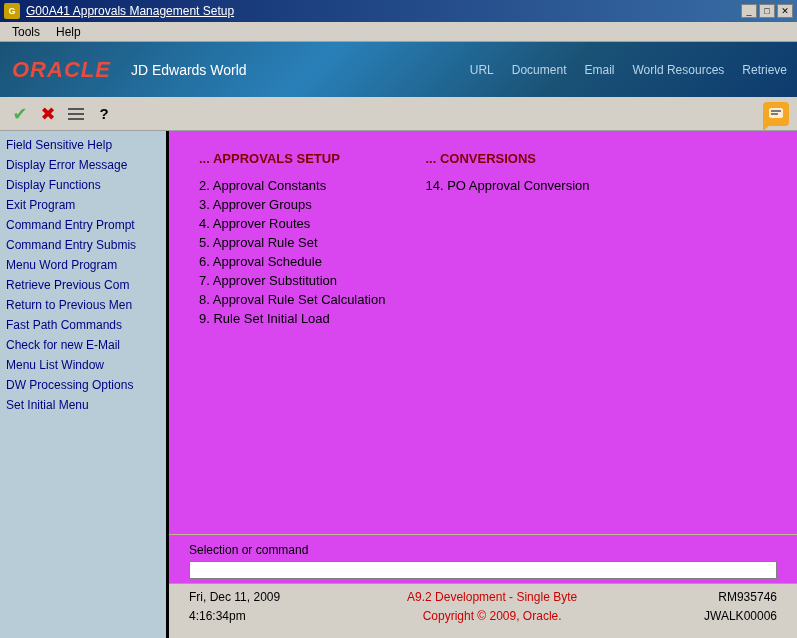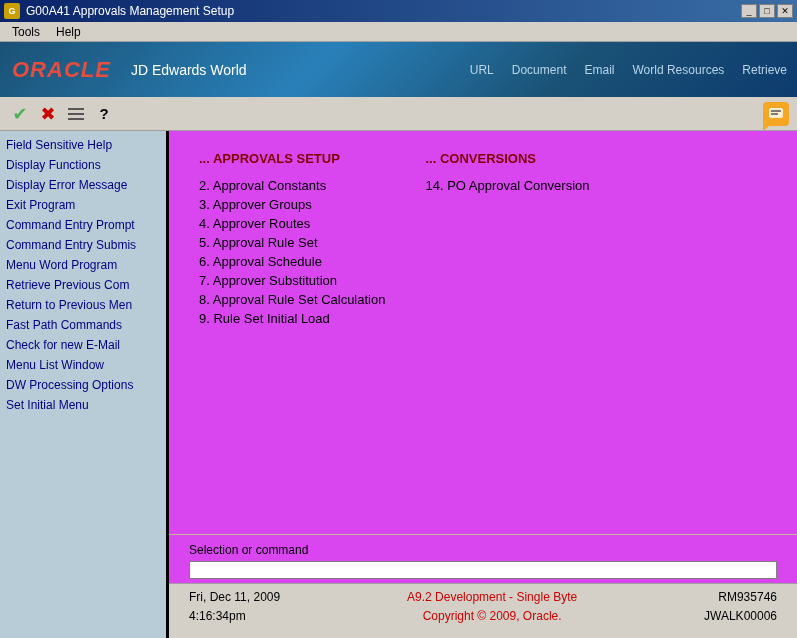--- a/index.html
+++ b/index.html
@@ -9,21 +9,21 @@
     .window-title-bar {
       background: linear-gradient(to right, #0a246a, #3a6ea5);
       color: white;
       height: 22px;
       display: flex;
       align-items: center;
       padding: 0 4px;
       user-select: none;
     }
     .window-title-bar .icon { width: 16px; height: 16px; background: #c8a000; border-radius: 2px; margin-right: 6px; display: flex; align-items: center; justify-content: center; font-size: 9px; font-weight: bold; color: white; }
-    .window-title-bar .title { font-size: 12px; flex: 1; }
+    .window-title-bar .title { font-size: 12px; flex: 1; text-decoration: underline; }
     .window-controls { display: flex; gap: 2px; }
     .window-controls button { width: 16px; height: 14px; font-size: 9px; background: #d4d0c8; border: 1px solid #808080; cursor: pointer; display: flex; align-items: center; justify-content: center; padding: 0; }
 
     
     .menu-bar {
       background: #d4d0c8;
       height: 20px;
       display: flex;
       align-items: center;
       padding: 0 4px;
@@ -227,22 +227,22 @@
         <line x1="3" y1="7" x2="10" y2="7" stroke="#555" stroke-width="1.5"></line>
       </svg>
     </div>
   </div>
 </div>
 
 <div class="main-area">
 
   <div class="sidebar">
     <div class="sidebar-item">Field Sensitive Help</div>
+    <div class="sidebar-item">Display Error Message</div>
     <div class="sidebar-item">Display Functions</div>
-    <div class="sidebar-item">Display Error Message</div>
     <div class="sidebar-item">Exit Program</div>
     <div class="sidebar-item">Command Entry Prompt</div>
     <div class="sidebar-item">Command Entry Submis</div>
     <div class="sidebar-item">Menu Word Program</div>
     <div class="sidebar-item">Retrieve Previous Com</div>
     <div class="sidebar-item">Return to Previous Men</div>
     <div class="sidebar-item">Fast Path Commands</div>
     <div class="sidebar-item">Check for new E-Mail</div>
     <div class="sidebar-item">Menu List Window</div>
     <div class="sidebar-item">DW Processing Options</div>

